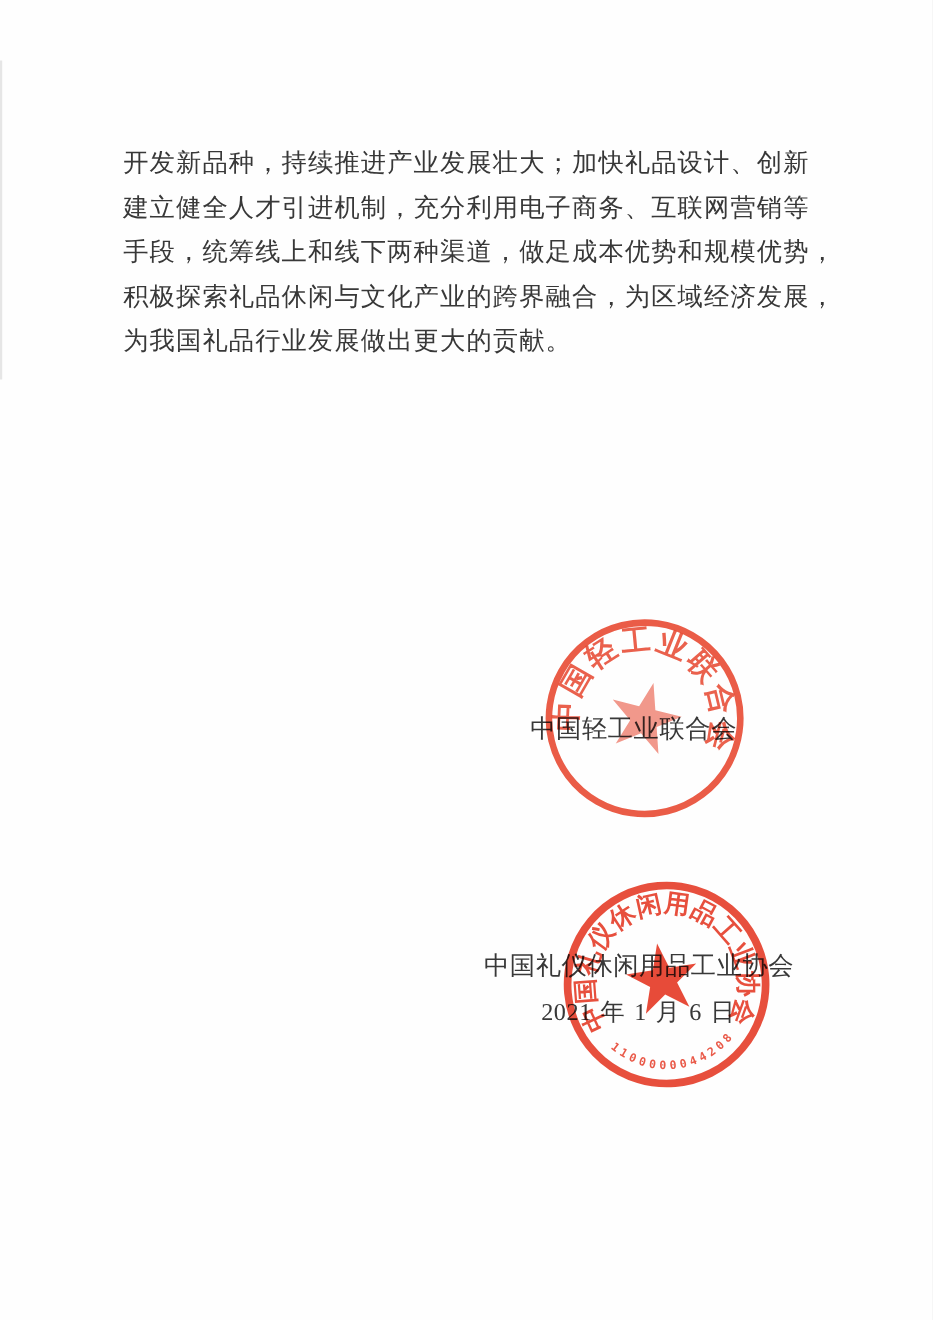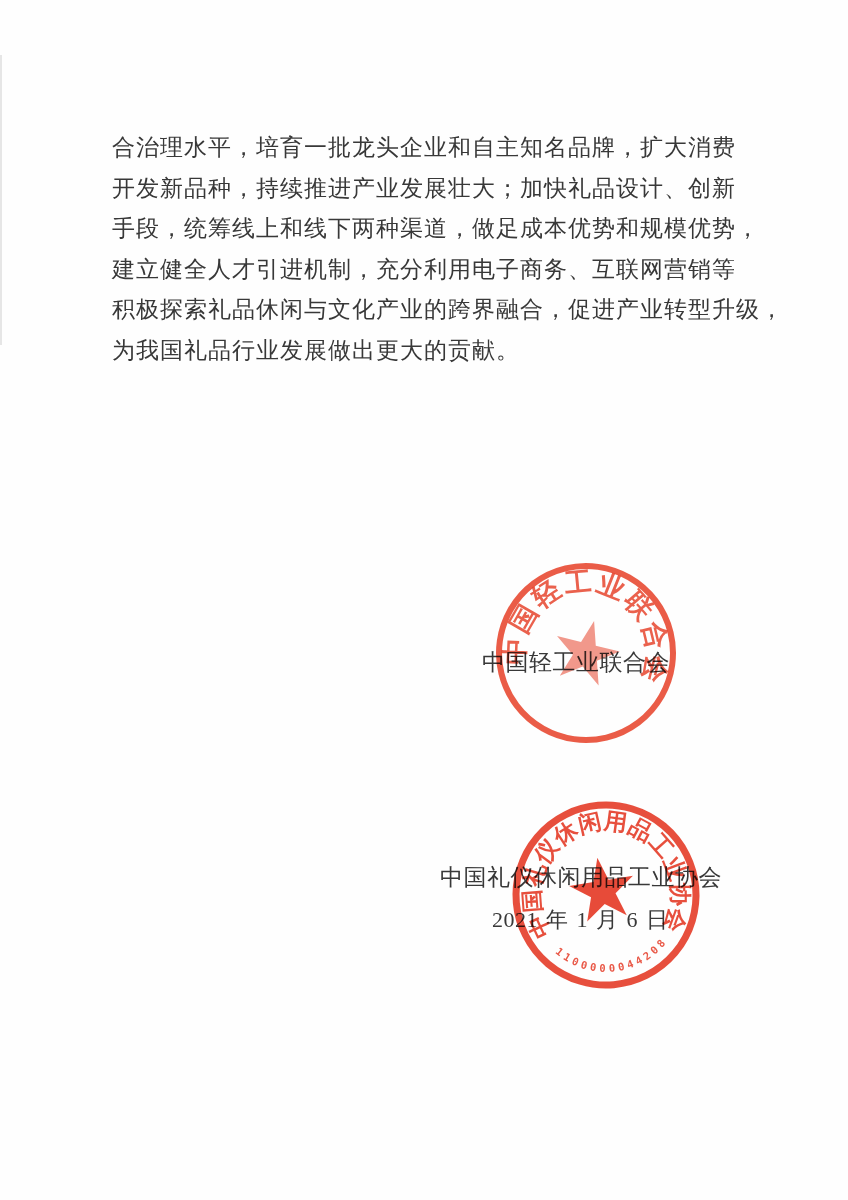--- a/index.html
+++ b/index.html
@@ -44,25 +44,24 @@
   }
 </style>
 </head>
 <body>
 
 <div class="page">
 
   <div class="edge-artifact"></div>
 
   <div class="body-text">
-    <div class="line">合治理水平，培育一批龙头企业和自主知名品牌，扩大消费</div>
     <div class="line">开发新品种，持续推进产业发展壮大；加快礼品设计、创新</div>
+    <div class="line">建立健全人才引进机制，充分利用电子商务、互联网营销等</div>
     <div class="line">手段，统筹线上和线下两种渠道，做足成本优势和规模优势，</div>
-    <div class="line">建立健全人才引进机制，充分利用电子商务、互联网营销等</div>
-    <div class="line">积极探索礼品休闲与文化产业的跨界融合，促进产业转型升级，</div>
+    <div class="line">积极探索礼品休闲与文化产业的跨界融合，为区域经济发展，</div>
     <div class="line">为我国礼品行业发展做出更大的贡献。</div>
   </div>
 
   <div class="sig sig1">中国轻工业联合会</div>
 
   <div class="sig sig2">中国礼仪休闲用品工业协会</div>
 
   <div class="sig sig-date">2021 年 1 月 6 日</div>
 
   <svg class="seal seal-1" viewBox="0 0 200 200" xmlns="http://www.w3.org/2000/svg">

